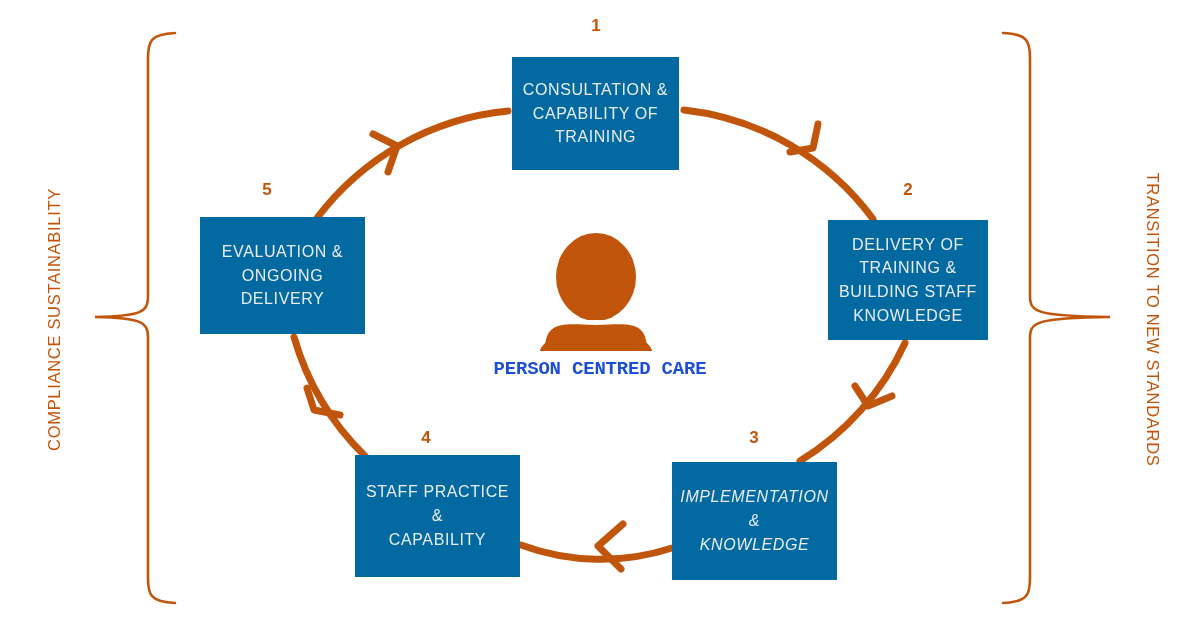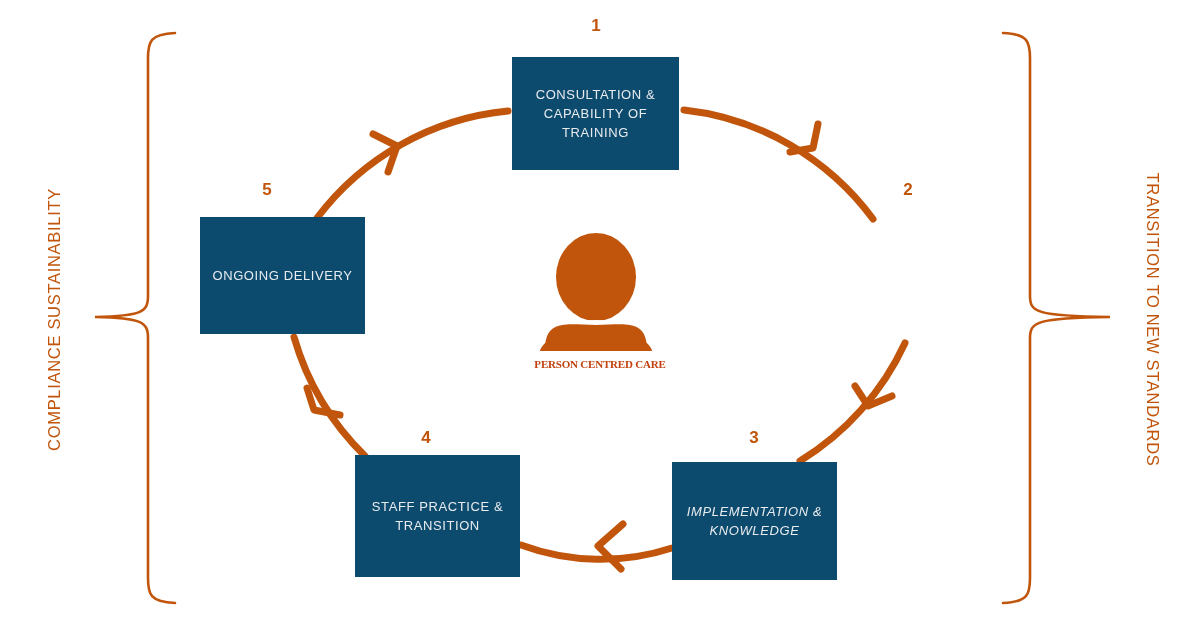--- a/index.html
+++ b/index.html
@@ -22,29 +22,29 @@
   #art {
     position: absolute;
     left: 0; top: 0;
     width: 1203px;
     height: 636px;
   }
 
   
   .node {
     position: absolute;
-    background: #0c4a6e;
+    background: #0369a1;
     box-sizing: border-box;
     display: flex;
     align-items: center;
     justify-content: center;
     text-align: center;
     color: #E9ECEF;
     font-family: "Liberation Sans", sans-serif;
-    font-size: 13px;
+    font-size: 16px;
     letter-spacing: 0.6px;
     line-height: 1.48;
     padding: 4px 6px;
   }
   .node span { display: block; }
 
   #node1 { left: 512px; top: 57px;  width: 167px; height: 113px; }
   #node2 { left: 828px; top: 220px; width: 160px; height: 120px; }
   #node3 { left: 672px; top: 462px; width: 165px; height: 118px; font-style: italic; }
   #node4 { left: 355px; top: 455px; width: 165px; height: 122px; }
@@ -66,23 +66,23 @@
   #num4 { left: 411px; top: 428px; }
   #num5 { left: 252px; top: 180px; }
 
   
   #center-caption {
     position: absolute;
     left: 470px;
     top: 358px;
     width: 260px;
     text-align: center;
-    color: #c2410c;
-    font-family: Liberation Serif, serif;
-    font-size: 11px;
+    color: #1d4ed8;
+    font-family: Liberation Mono, monospace;
+    font-size: 19px;
     font-weight: 600;
     letter-spacing: -0.2px;
   }
 
   
   .side-label {
     position: absolute;
     color: #C1550B;
     font-family: "Liberation Sans", sans-serif;
     font-size: 16.5px;
@@ -182,37 +182,46 @@
   <div class="step-num" id="num5">5</div>
 
   <div class="node" id="node1">
     <div>
       <span>CONSULTATION &amp;</span>
       <span>CAPABILITY OF</span>
       <span>TRAINING</span>
     </div>
   </div>
 
+  <div class="node" id="node2">
+    <div>
+      <span>DELIVERY OF</span>
+      <span>TRAINING &amp;</span>
+      <span>BUILDING STAFF</span>
+      <span>KNOWLEDGE</span>
+    </div>
+  </div>
 
   <div class="node" id="node3">
     <div>
       <span>IMPLEMENTATION &amp;</span>
       <span>KNOWLEDGE</span>
     </div>
   </div>
 
   <div class="node" id="node4">
     <div>
       <span>STAFF PRACTICE &amp;</span>
-      <span>TRANSITION</span>
+      <span>CAPABILITY</span>
     </div>
   </div>
 
   <div class="node" id="node5">
     <div>
+      <span>EVALUATION &amp;</span>
       <span>ONGOING DELIVERY</span>
     </div>
   </div>
 
   <div id="center-caption">PERSON CENTRED CARE</div>
 
   <div class="side-label" id="label-left">COMPLIANCE SUSTAINABILITY</div>
   <div class="side-label" id="label-right">TRANSITION TO NEW STANDARDS</div>
 
 </div>

